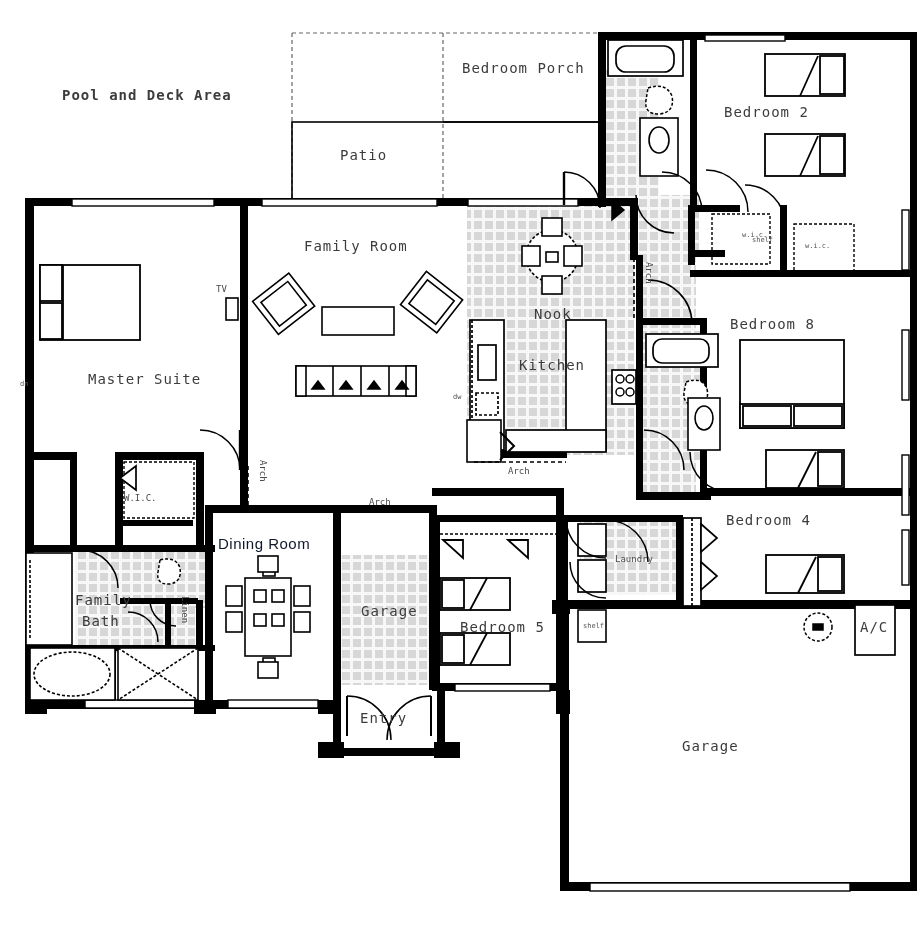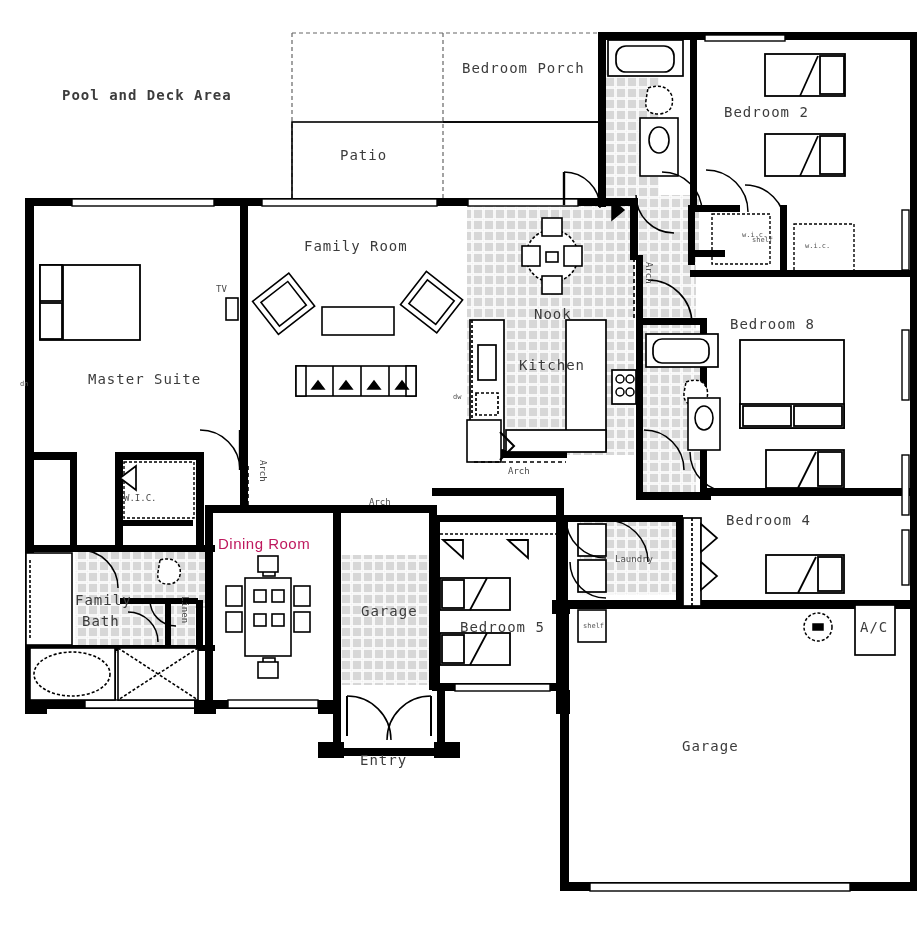--- a/index.html
+++ b/index.html
@@ -1,20 +1,20 @@
 <!DOCTYPE html>
 <html><head>
 <meta charset="utf-8">
 <style>
   html,body{margin:0;padding:0;background:#ffffff;}
   body{font-family:"DejaVu Sans Mono", monospace;}
   #plan{position:relative;width:917px;height:933px;background:#ffffff;overflow:hidden;}
   svg#floor{position:absolute;left:0;top:0;width:917px;height:933px;}
   .lbl{position:absolute;color:#3a3a3a;font-family:"DejaVu Sans Mono", monospace;white-space:nowrap;letter-spacing:1px;}
-  .lbl.big{font-size:15px;color:#be185d;}
+  .lbl.big{font-size:15px;color:#0f172a;}
   .lbl.med{font-size:14px;color:#3c3c3c;}
   .lbl.sm{font-size:9px;color:#4a4a4a;letter-spacing:0px;}
   .lbl.xs{font-size:7px;color:#555;letter-spacing:0px;}
   .lbl.sans{font-family:"Liberation Sans", sans-serif;letter-spacing:0.5px;}
   .rot90{transform:rotate(90deg);transform-origin:left top;}
 </style>
 </head>
 <body>
 
 <div id="plan">
@@ -444,21 +444,21 @@
 <div class="lbl med" style="left:75px;top:592px;">Family</div>
 <div class="lbl med" style="left:82px;top:613px;">Bath</div>
 
 <div class="lbl med" style="left:304px;top:238px;">Family Room</div>
 <div class="lbl sm" style="left:216px;top:284px;">TV</div>
 <div class="lbl med" style="left:534px;top:306px;">Nook</div>
 <div class="lbl med" style="left:519px;top:357px;">Kitchen</div>
 
 <div class="lbl big sans" style="left:218px;top:535px;">Dining Room</div>
 <div class="lbl med" style="left:361px;top:603px;">Garage</div>
-<div class="lbl med" style="left:360px;top:752px;">Entry</div>
+<div class="lbl med" style="left:360px;top:710px;">Entry</div>
 <div class="lbl med" style="left:682px;top:738px;">Garage</div>
 
 <div class="lbl sm" style="left:615px;top:554px;">Laundry</div>
 <div class="lbl sm rot90" style="left:190px;top:596px;">Linen</div>
 <div class="lbl med" style="left:860px;top:619px;">A/C</div>
 
 <div class="lbl sm" style="left:124px;top:493px;">W.I.C.</div>
 <div class="lbl xs" style="left:742px;top:231px;">w.i.c.</div>
 <div class="lbl xs" style="left:805px;top:242px;">w.i.c.</div>
 

